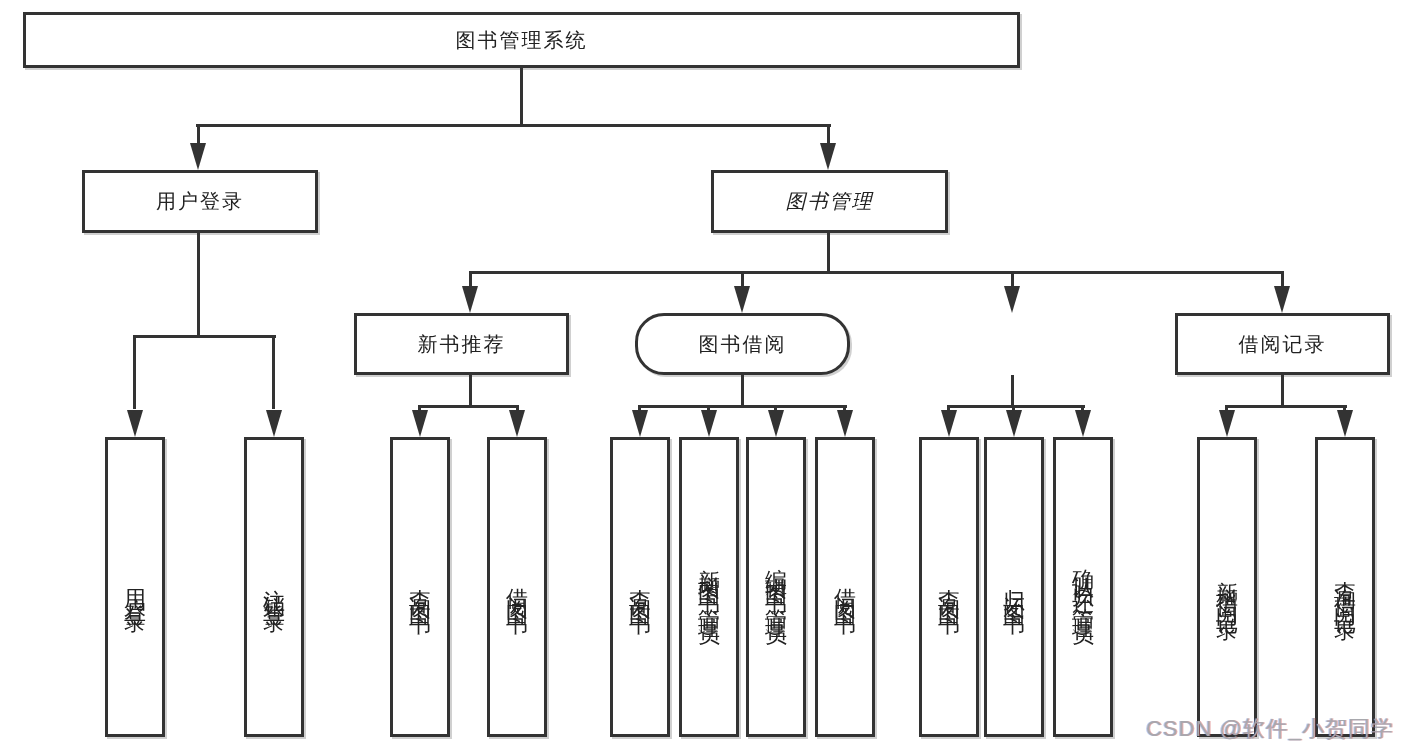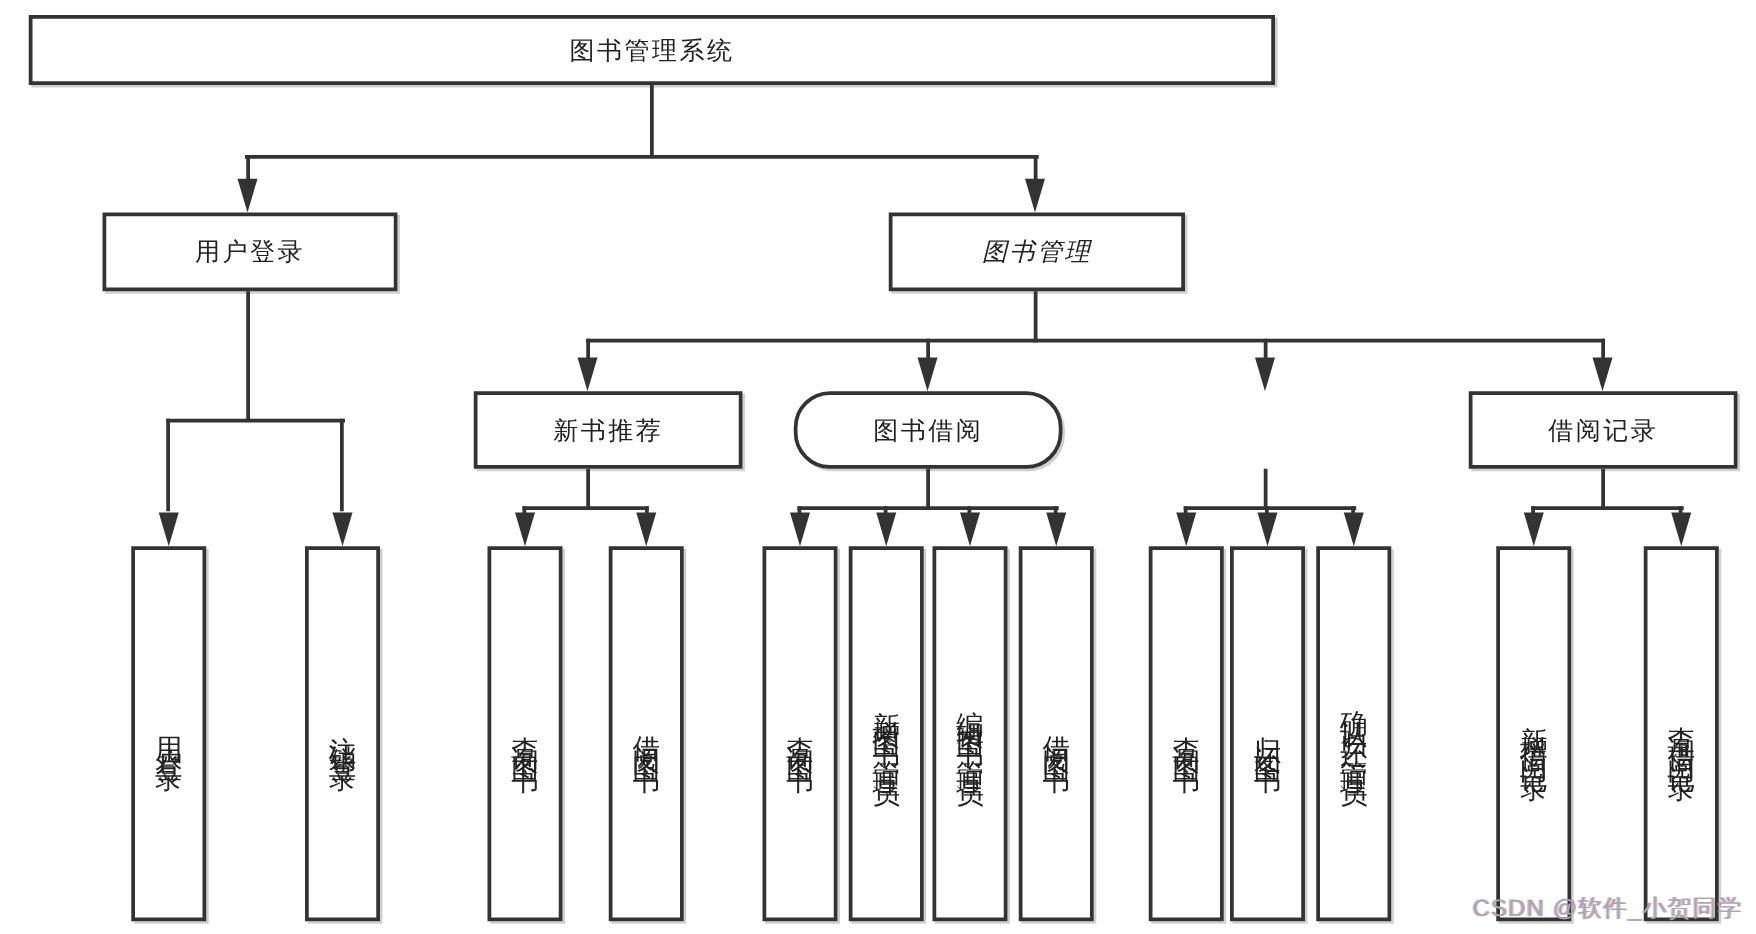--- a/index.html
+++ b/index.html
@@ -22,21 +22,21 @@
     align-items: center;
     justify-content: center;
     font-size: 20px;
     letter-spacing: 2px;
     white-space: nowrap;
   }
   .root  { left: 23px;  top: 12px;  width: 997px; height: 56px; }
   .lvl2a { left: 82px;  top: 170px; width: 236px; height: 63px; }
   .lvl2b { left: 711px; top: 170px; width: 237px; height: 63px; font-style: italic; }
   .lvl3  { top: 313px; width: 215px; height: 62px; }
-  .l3a { left: 379px; }  .l3b { left: 635px; border-radius: 29px; }
+  .l3a { left: 354px; }  .l3b { left: 635px; border-radius: 29px; }
   .l3c { left: 905px; }  .l3d { left: 1175px; }
   .leaf {
     position: absolute;
     top: 437px;
     width: 60px;
     height: 300px;
     box-sizing: border-box;
     background: #ffffff;
     border: 3px solid #333333;
     box-shadow: 2px 2px 0 rgba(110,110,110,0.32);
@@ -56,21 +56,21 @@
     position: absolute;
     width: 0; height: 0;
     border-left: 8px solid transparent;
     border-right: 8px solid transparent;
     border-top: 27px solid #333333;
   }
   .watermark {
     position: absolute;
     top: 714px;
     right: 4px;
-    font-size: 19px;
+    font-size: 22px;
     color: #a8a8ad;
     letter-spacing: 1px;
     text-shadow: 1px 0 0 rgba(205,80,80,0.45), -1px 0 0 rgba(95,125,215,0.40);
     white-space: nowrap;
   }
 </style>
 </head>
 <body>
 
 <div class="canvas">

